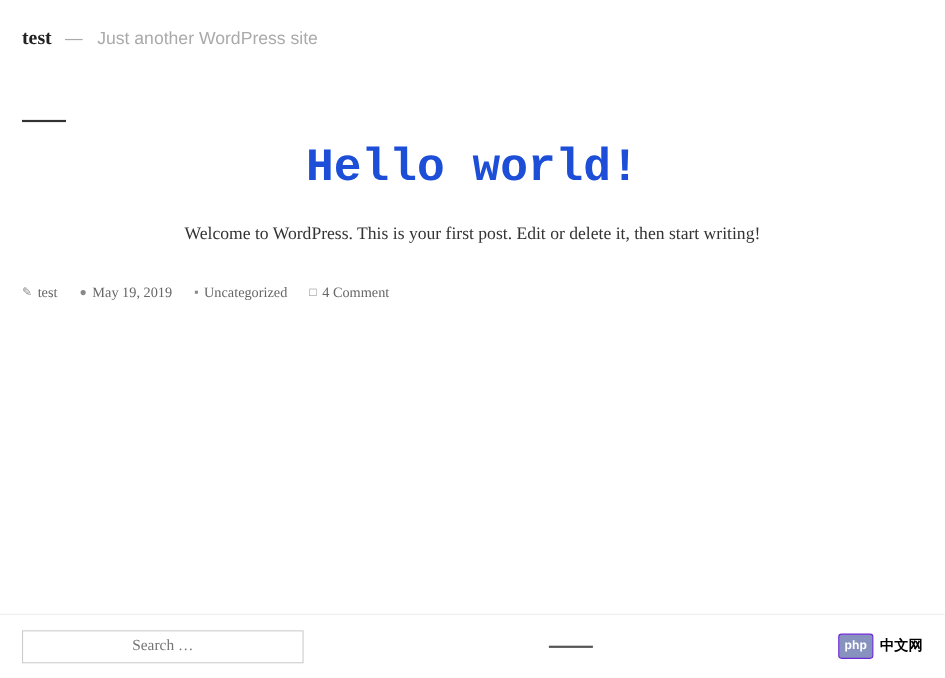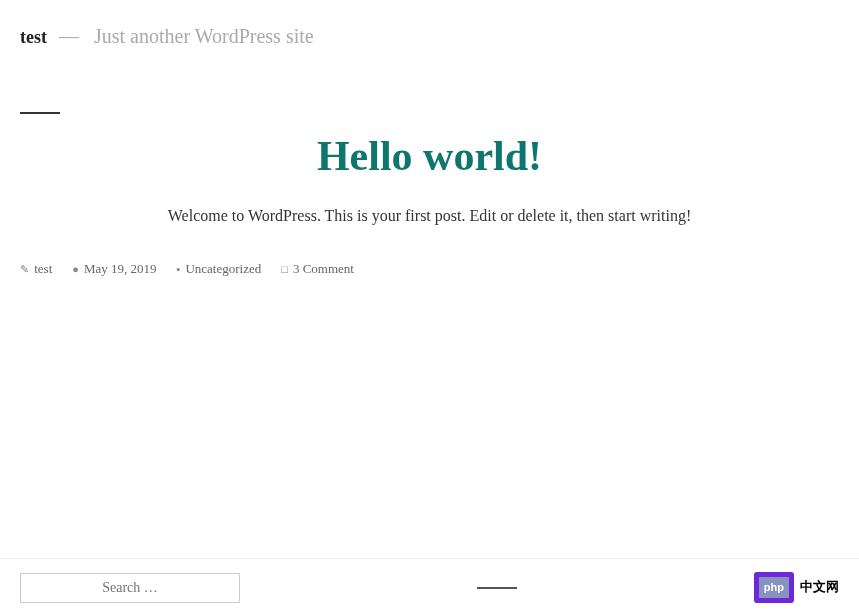--- a/index.html
+++ b/index.html
@@ -29,42 +29,42 @@
     }
 
     .site-title {
       font-family: Georgia, serif;
       font-size: 18px;
       font-weight: bold;
       color: #222222;
     }
 
     .site-tagline {
-      font-family: Liberation Serif, serif;
-      font-size: 20px;
+      font-family: Liberation Sans, sans-serif;
+      font-size: 16px;
       color: #aaaaaa;
     }
 
     .main-content {
       padding: 20px 20px 20px 20px;
     }
 
     .post-divider {
       width: 40px;
       height: 2px;
       background: #333333;
       margin-bottom: 18px;
       margin-top: 30px;
     }
 
     .post-title {
-      font-family: Liberation Serif, serif;
+      font-family: Liberation Mono, monospace;
       font-size: 42px;
       font-weight: 900;
-      color: #0f766e;
+      color: #1d4ed8;
       margin-bottom: 22px;
       line-height: 1.15;
     }
 
     .post-content {
       font-family: Georgia, serif;
       font-size: 16px;
       color: #333333;
       margin-bottom: 30px;
       line-height: 1.7;
@@ -109,21 +109,21 @@
       display: flex;
       align-items: center;
     }
 
     .search-input {
       border: 1px solid #cccccc;
       padding: 6px 10px;
       font-size: 14px;
       font-family: Georgia, serif;
       color: #aaaaaa;
-      width: 220px;
+      width: 256px;
       outline: none;
       background: #ffffff;
     }
 
     .footer-center-line {
       width: 40px;
       height: 2px;
       background: #555555;
     }
 
@@ -134,21 +134,21 @@
     }
 
     .php-logo {
       background: #8892BF;
       color: white;
       font-size: 11px;
       font-weight: bold;
       font-family: Arial, sans-serif;
       padding: 2px 5px;
       border-radius: 3px;
-      border: 5px solid #6d28d9;
+      border: 1px solid #6d28d9;
     }
 
     .php-site-text {
       font-family: Arial, sans-serif;
       font-size: 13px;
       color: #000000;
       font-weight: bold;
     }
   </style>
 </head>
@@ -178,21 +178,21 @@
     <div class="post-meta-item">
       <span class="meta-icon">●</span>
       <span>May 19, 2019</span>
     </div>
     <div class="post-meta-item">
       <span class="meta-icon">▪</span>
       <span>Uncategorized</span>
     </div>
     <div class="post-meta-item">
       <span class="meta-icon">□</span>
-      <span>3 Comment</span>
+      <span>4 Comment</span>
     </div>
   </div>
 </main>
 
 <footer class="footer-area">
 
   <div class="search-widget">
     <input type="text" class="search-input" placeholder="Search …" style="">
   </div>
 

